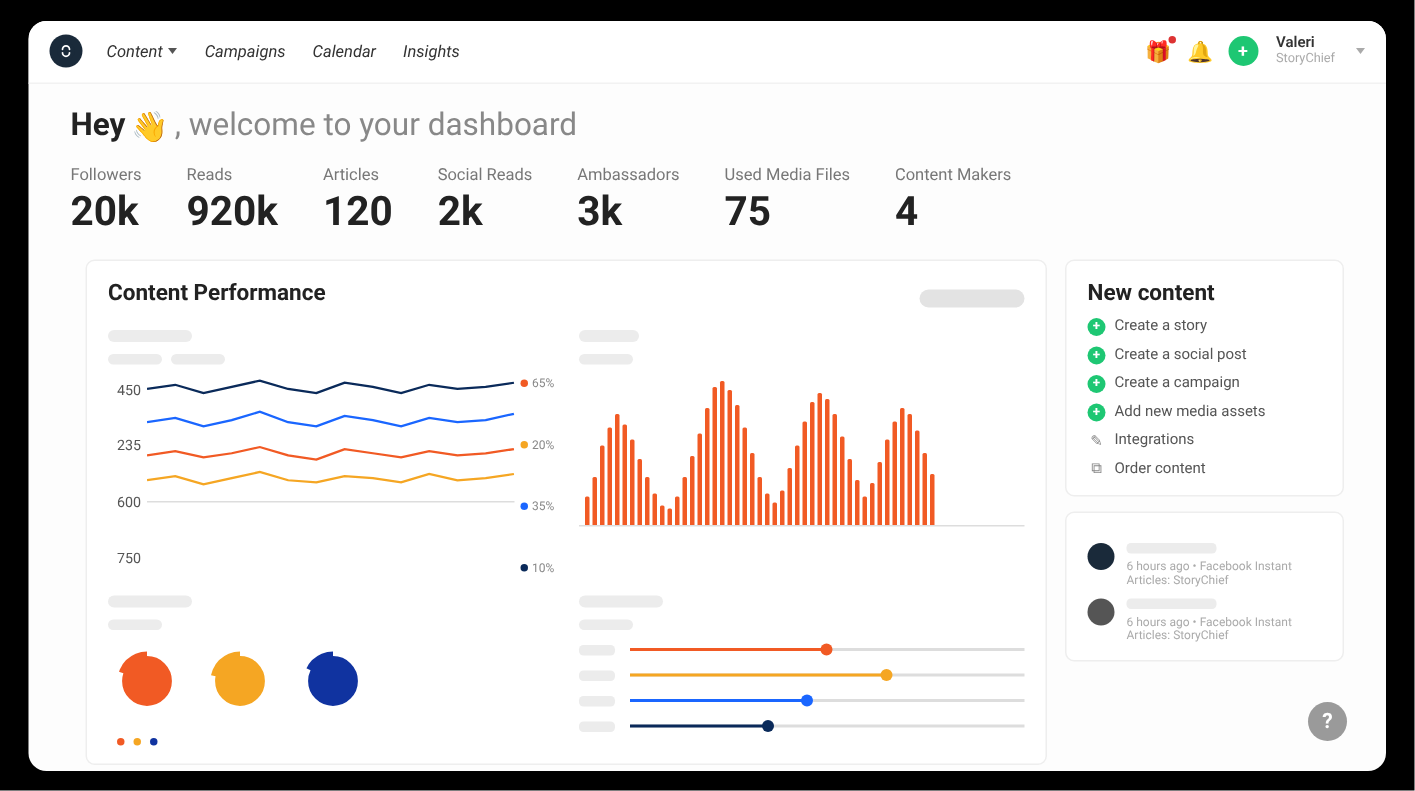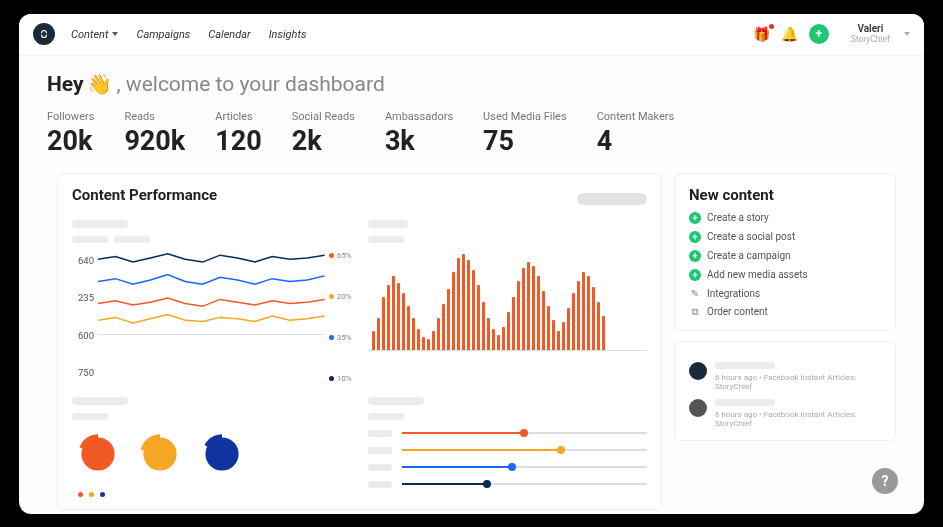--- a/index.html
+++ b/index.html
@@ -10,37 +10,37 @@
   .logo svg { width:14px; height:14px; }
   .nav { display:flex; align-items:center; gap: 18px; margin-left: 16px; font-size: 11px; color:#333;font-style:italic; }
   .nav-item { display:flex; align-items:center; gap:4px; cursor:pointer; }
   .caret-down { border-left:3px solid transparent; border-right:3px solid transparent; border-top:4px solid #555; display:inline-block;}
   .spacer { flex:1; }
   .topright { display:flex; align-items:center; gap:10px; }
   .gift-icon { position:relative; color:#e26; font-size:14px; }
   .gift-dot { position:absolute; top:-2px; right:-3px; width:5px;height:5px;background:#d33; border-radius:50%;}
   .bell { font-size:14px; color:#888; }
   .plus-btn { width:20px;height:20px; border-radius:50%; background:#1ec773; color:#fff; display:flex;align-items:center;justify-content:center; font-size:12px; font-weight:bold; cursor:pointer;}
-  .user { display:flex; flex-direction:column; align-items:center; line-height:1.05; margin-left:12px;}
+  .user { display:flex; flex-direction:column; align-items:flex-start; line-height:1.05; margin-left:2px;}
   .user-name{font-size:10px; font-weight:600;color:#333;}
   .user-sub{font-size:8.5px; color:#aaa;}
   .user-caret{border-left:3px solid transparent;border-right:3px solid transparent;border-top:4px solid #aaa; margin-left:4px;}
   
   .content { flex:1; overflow:auto; padding: 12px 28px 0 28px; }
   .greeting { font-size: 21px; font-weight: 700; color:#222; margin-top:4px; display:flex; align-items:center; gap:4px;}
   .greeting-rest { font-weight: 400; color:#888; }
   .wave { font-size:20px; }
   
   .stats { display:flex; gap: 30px; margin-top: 14px; }
   .stat-label { font-size: 11px; color:#777; }
   .stat-value { font-size: 27px; font-weight: 700; color:#222; margin-top:2px;}
   
   .grid { display:flex; gap:12px; margin-top:16px; }
   .left-col { flex:1; display:flex; flex-direction:column; gap:10px;padding-left:10px;}
-  .right-col { width:222px; display:flex; flex-direction:column; gap:10px;}
+  .right-col { width:186px; display:flex; flex-direction:column; gap:10px;}
   
   .card { background:#fff; border:1px solid #eee; border-radius:6px; padding:12px 14px; }
   .card-title { font-size:15px; font-weight:700; color:#222; margin-bottom:8px;}
   
   .perf-header { display:flex; align-items:center; justify-content:space-between;}
   .pill-skel { width:70px; height:12px; background:#e3e3e3; border-radius:6px;}
   
   .charts-row { display:flex; gap:16px; margin-top:8px;}
   .chart-col { flex:1; }
   .skel-row { display:flex; gap:6px; margin-bottom:8px;}
@@ -172,21 +172,21 @@
             <div class="chart-col">
               <div class="skel-row">
                   <div class="skel s1"></div>
                 </div>
               <div class="skel-row">
                   <div class="skel s2"></div>
                   <div class="skel s2"></div>
                 </div>
               <div class="line-chart-wrap">
                 <div class="y-axis" id="y-axis">
-                    <div class="y-tick">640</div>
+                    <div class="y-tick">450</div>
                     <div class="y-tick">235</div>
                     <div class="y-tick">600</div>
                     <div class="y-tick">750</div>
                   </div>
                 <svg class="line-chart" id="line-chart" viewBox="0 0 200 84" preserveAspectRatio="none">
                     <path d="M0.0,53.2L15.4,50.4L30.8,54.6L46.2,51.8L61.5,47.6L76.9,53.2L92.3,56.0L107.7,49.0L123.1,51.8L138.5,54.6L153.8,50.4L169.2,53.2L184.6,51.8L200.0,49.0" fill="none" stroke="#f15a24" stroke-width="1.5"></path>
                     <path d="M0.0,70.0L15.4,67.2L30.8,72.8L46.2,68.6L61.5,64.4L76.9,70.0L92.3,71.4L107.7,67.2L123.1,68.6L138.5,71.4L153.8,65.8L169.2,70.0L184.6,68.6L200.0,65.8" fill="none" stroke="#f5a623" stroke-width="1.5"></path>
                     <path d="M0.0,30.8L15.4,28.0L30.8,33.6L46.2,29.4L61.5,23.8L76.9,30.8L92.3,33.6L107.7,26.6L123.1,29.4L138.5,33.6L153.8,28.0L169.2,30.8L184.6,29.4L200.0,25.2" fill="none" stroke="#1a66ff" stroke-width="1.5"></path>
                     <path d="M0.0,8.4L15.4,5.6L30.8,11.2L46.2,7.0L61.5,2.8L76.9,8.4L92.3,11.2L107.7,4.2L123.1,7.0L138.5,11.2L153.8,5.6L169.2,8.4L184.6,7.0L200.0,4.2" fill="none" stroke="#0a2a5a" stroke-width="1.5"></path>
                   </svg>

